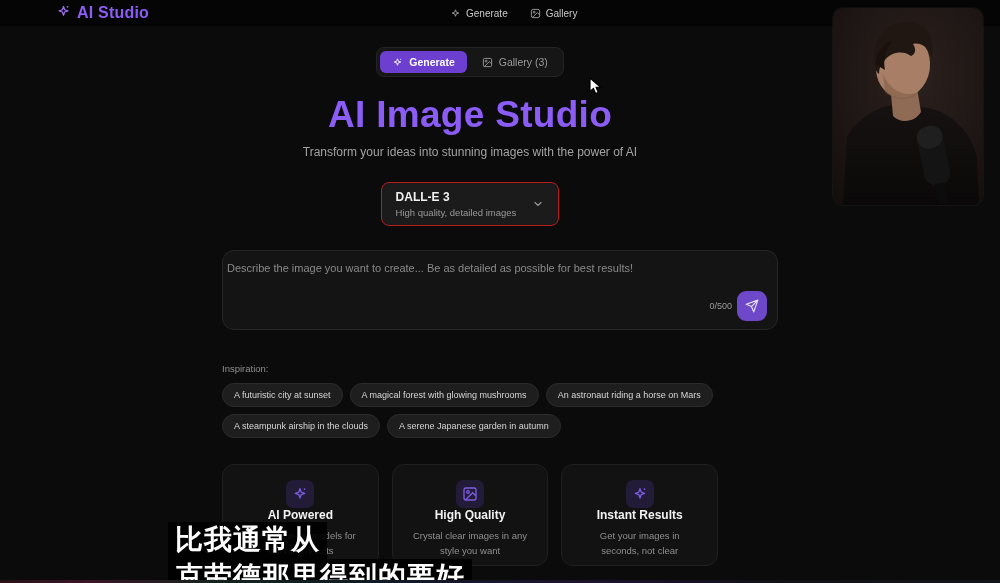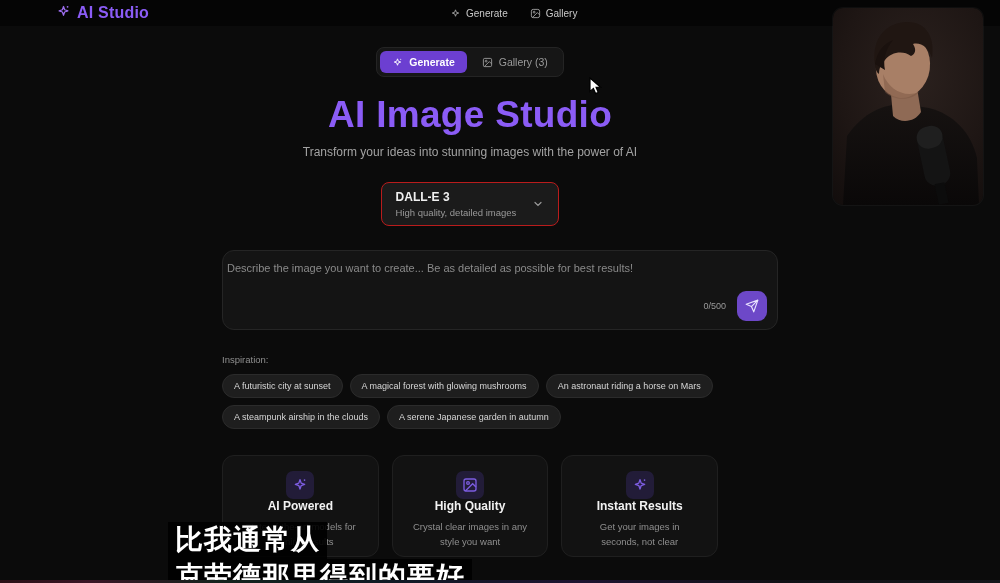--- a/index.html
+++ b/index.html
@@ -70,29 +70,29 @@
     background:#141414; border:1px solid #252525; border-radius:12px;
     position:relative; padding:11px 4px;
   }
   .prompt-input {
     width:100%; height:40px; background:transparent; border:none; resize:none; outline:none;
     color:#e5e5e5; font-size:11px; font-family:inherit;
   }
   .prompt-input::placeholder { color:#8a8a8a; }
   .prompt-footer {
     position:absolute; right:10px; bottom:8px;
-    display:flex; align-items:center; gap:11px;
+    display:flex; align-items:center; gap:5px;
   }
   .char-count { font-size:9px; color:#9a9a9a; }
   .send-btn {
     width:30px; height:30px; border-radius:9px; border:none; cursor:pointer;
     background:#6d48c8; display:flex; align-items:center; justify-content:center;
   }
 
-  .inspiration { margin-top:24px; }
+  .inspiration { margin-top:33px; }
   .inspiration-label { font-size:9.5px; color:#8f8f8f; }
   .chips { display:flex; flex-wrap:wrap; gap:7px 7px; margin-top:9px; }
   .chip {
     background:#1e1e1e; border:1px solid #2b2b2b; border-radius:999px;
     color:#d6d6d6; font-size:9px; padding:6px 11px; cursor:pointer; font-family:inherit;
     white-space:nowrap;
   }
 
   .features { display:flex; gap:13px; margin-top:26px; }
   .feature-card {

